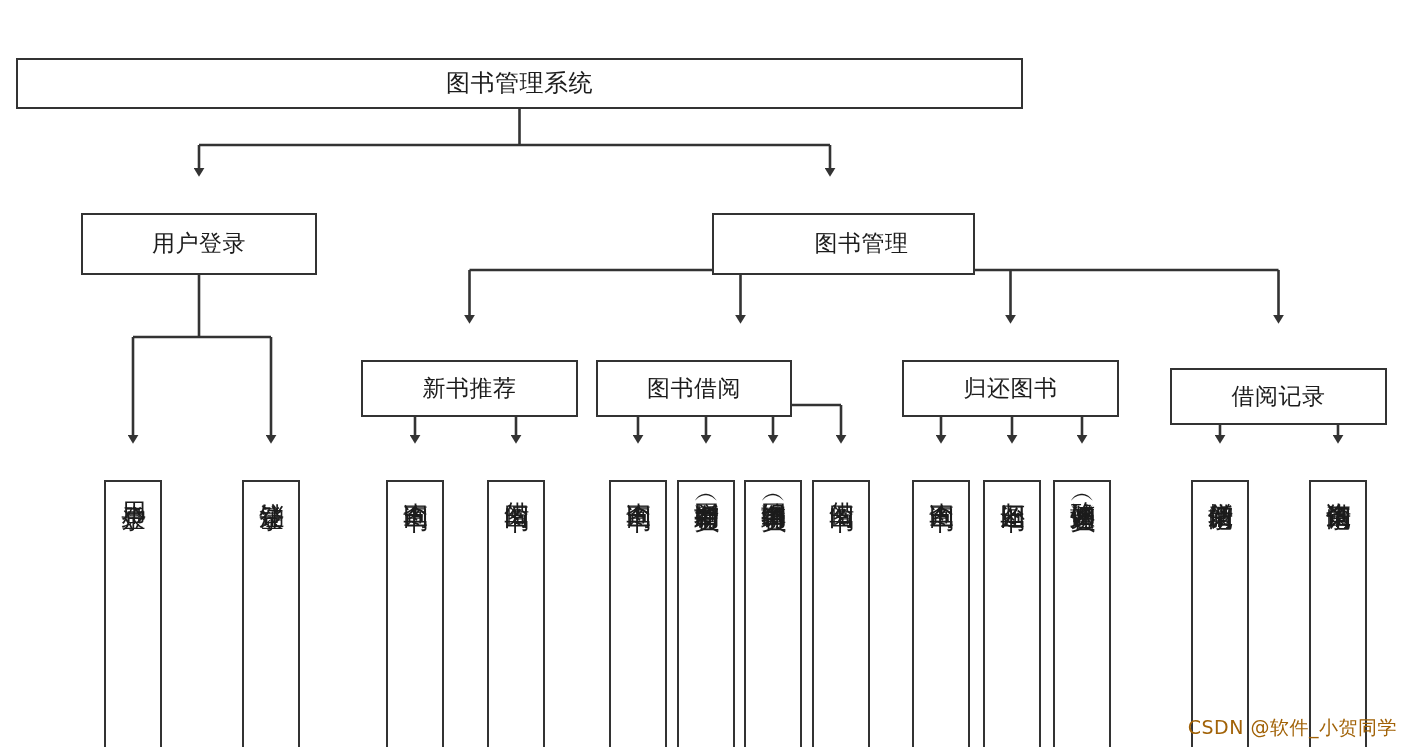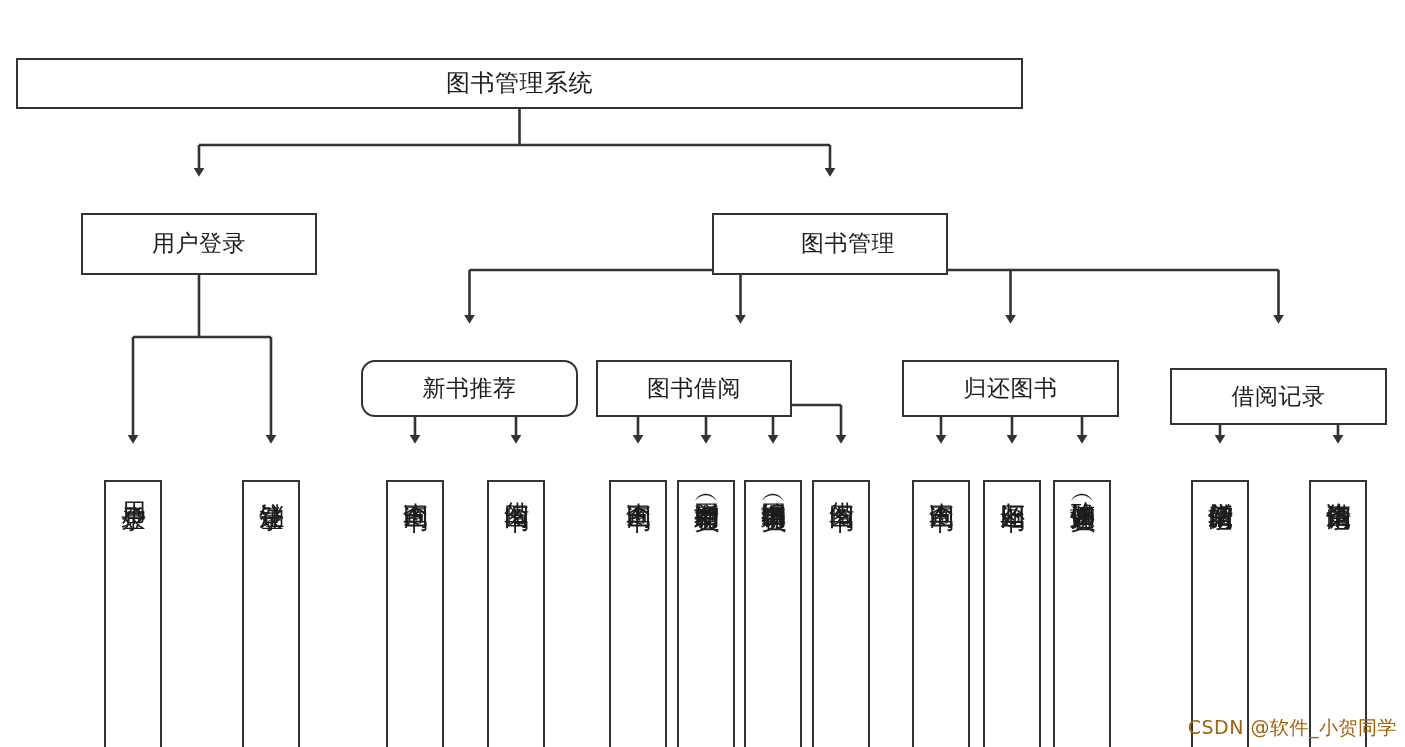--- a/index.html
+++ b/index.html
@@ -129,25 +129,25 @@
   </svg>
 
   <div class="node root" style="left:16px;top:15px;width:1007px;height:51px;">
     <span class="node-label">图书管理系统</span>
   </div>
 
   <div class="node" style="left:81px;top:170px;width:236px;height:62px;">
     <span class="node-label">用户登录</span>
   </div>
 
-  <div class="node" style="left:712px;top:170px;width:236px;height:62px;padding-left:36px;">
+  <div class="node" style="left:712px;top:170px;width:263px;height:62px;padding-left:36px;">
     <span class="node-label">图书管理</span>
   </div>
 
-  <div class="node" style="left:361px;top:317px;width:217px;height:57px;border-radius:14px;">
+  <div class="node" style="left:361px;top:317px;width:217px;height:57px;">
     <span class="node-label">新书推荐</span>
   </div>
 
   <div class="node" style="left:596px;top:317px;width:196px;height:57px;">
     <span class="node-label">图书借阅</span>
   </div>
 
   <div class="node" style="left:902px;top:317px;width:217px;height:57px;">
     <span class="node-label">归还图书</span>
   </div>

